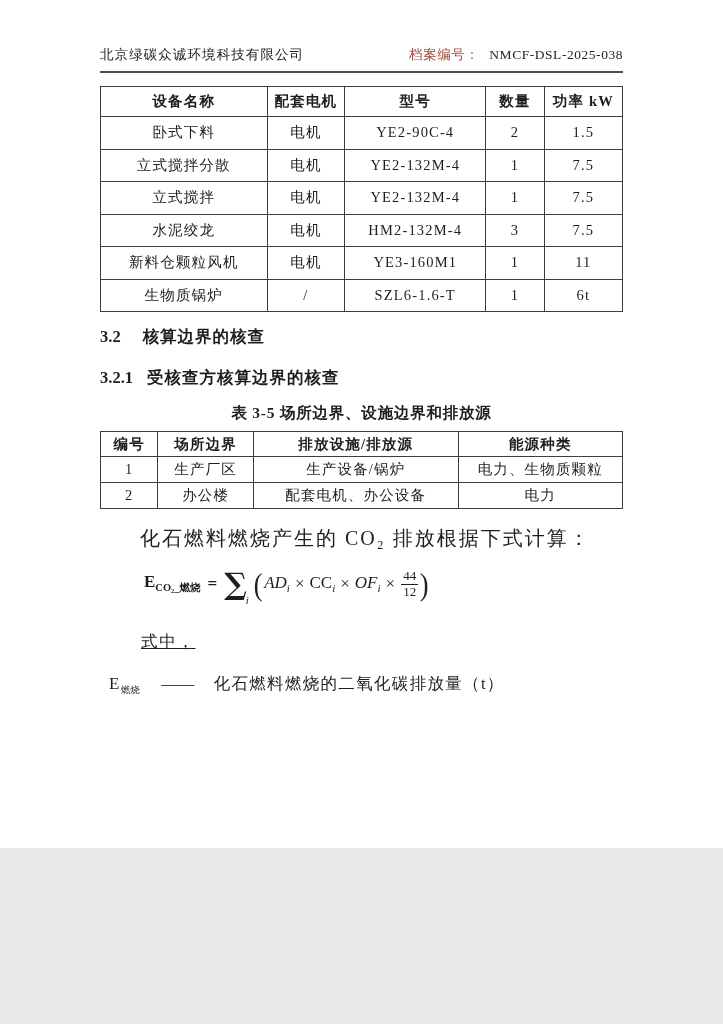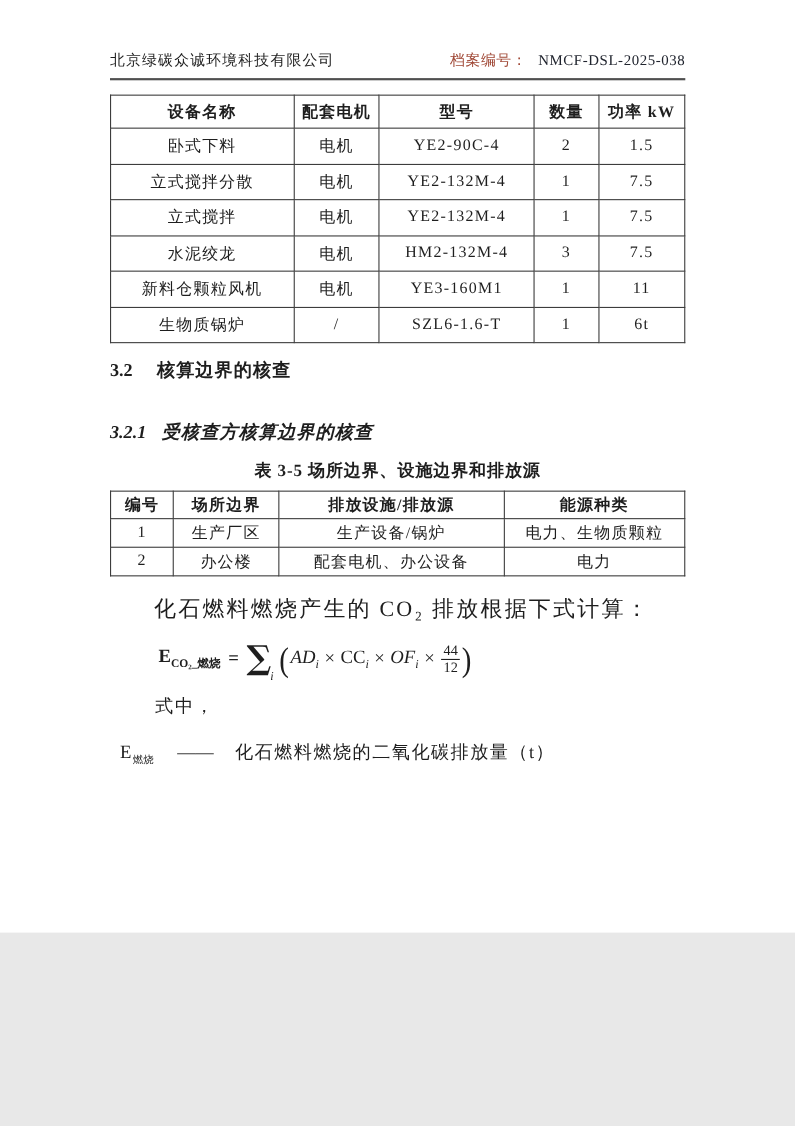--- a/index.html
+++ b/index.html
@@ -31,21 +31,21 @@
   .t-equip { margin-top:13px; }
   .t-equip th { height:30px; }
   .t-equip td { height:32.5px; }
   .t-bound th { height:25px; }
   .t-bound td { height:26px; }
   
   .h2 { font-size:16.5px; font-weight:bold; letter-spacing:0.06em; }
   .h2 .num { margin-right:22px; letter-spacing:0; }
   .h3 .num { margin-right:14px; letter-spacing:0; }
   .s32  { margin-top:14px; }
-  .s321 { margin-top:34px;font-style:italic; }
+  .s321 { margin-top:19px; }
   .s33  { margin-top:15px; }
   .s331 { margin-top:19px; }
   
   .para {
     margin-top:10px; font-size:16.5px; line-height:37px;
     text-indent:2em; text-align:justify; letter-spacing:0.16em;
   }
   .caption {
     margin-top:14px; margin-bottom:7px; text-align:center;
     font-weight:bold; font-size:15.5px; letter-spacing:0.05em;
@@ -64,21 +64,21 @@
   .f-sum { position:relative; display:inline-block; margin-right:2px; }
   .f-sigma { font-size:30px; line-height:1; font-weight:bold; font-family:"DejaVu Serif",serif; }
   .f-sumsub { font-size:11px; font-style:italic; position:relative; top:10px; left:-1px; }
   .f-paren { font-size:31px; font-weight:400; line-height:1; transform:scaleX(.85); display:inline-block; margin:0 1px; }
   .f-var-i { font-style:italic; }
   .f-sub-i { font-size:11px; font-style:italic; }
   .f-times { margin:0 5px; }
   .f-frac { display:inline-flex; flex-direction:column; align-items:center; font-size:13px; line-height:1.15; margin-left:1px; }
   .f-frac .den { border-top:1.2px solid #1e1e1e; padding:0 2px; }
   
-  .where { margin-top:8px; margin-left:41px; font-size:16.5px; letter-spacing:0.1em; }
+  .where { margin-top:23px; margin-left:41px; font-size:16.5px; letter-spacing:0.1em;text-decoration:underline; }
   .definition { margin-top:20px; margin-left:9px; font-size:16.5px; letter-spacing:0.08em; }
   .definition .sym { font-size:17px; }
   .definition .sym sub { font-size:9.5px; letter-spacing:0; }
   .definition .dash { margin:0 14px 0 16px; letter-spacing:0; }
   
   .footer {
     position:absolute; left:12px; right:0; top:944px; text-align:center;
     font-size:13.5px; letter-spacing:0.12em;
   }
 </style>

